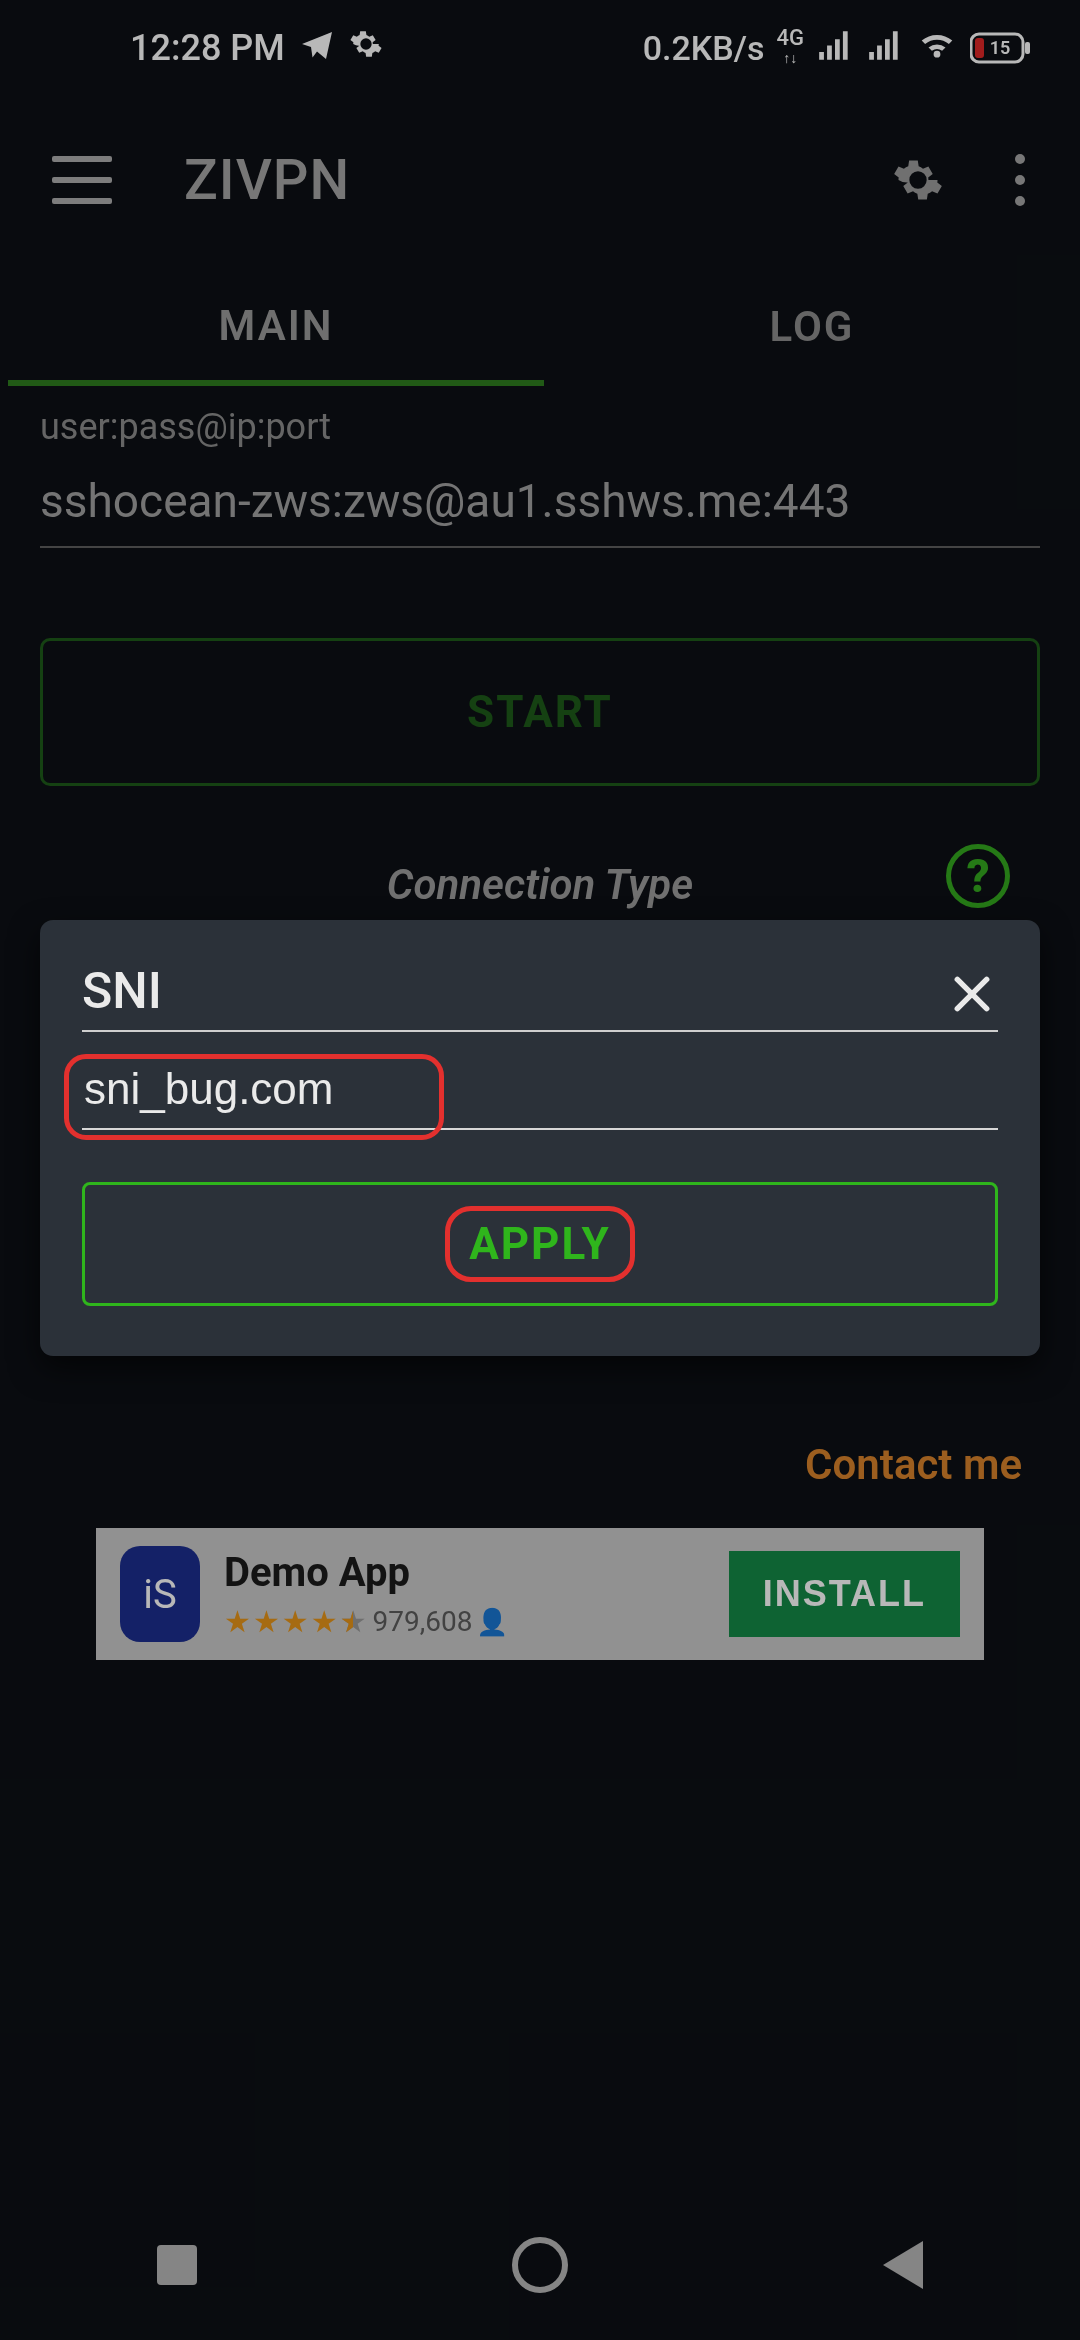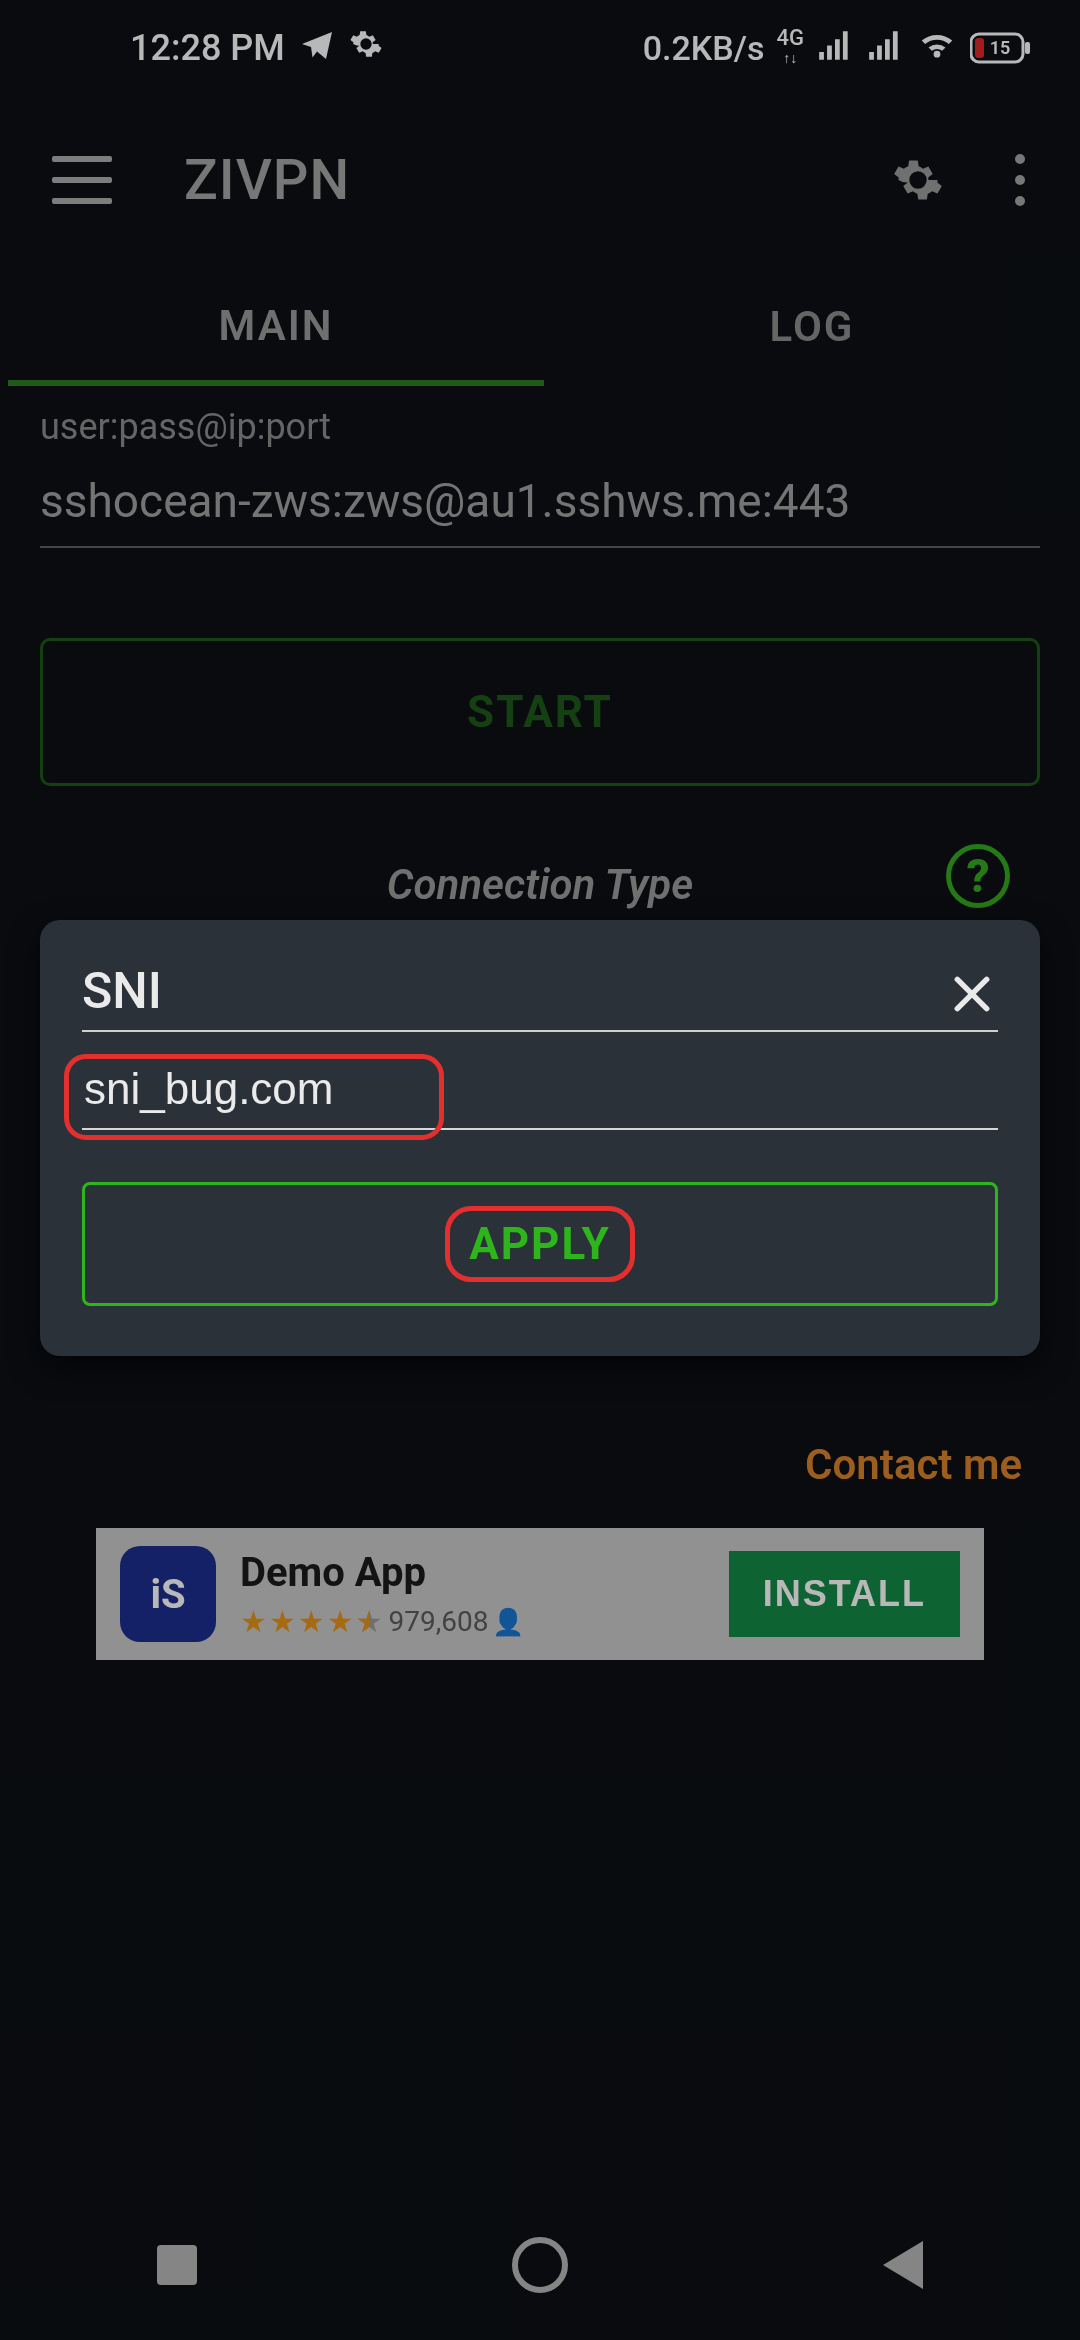--- a/index.html
+++ b/index.html
@@ -37,37 +37,37 @@
 
   
   .start-btn { position:absolute; top:638px; left:40px; right:40px; height:148px; border:3px solid #1e5a1a; border-radius:10px; display:flex; align-items:center; justify-content:center; color:#1e5a1a; font-size:44px; font-weight:700; letter-spacing:2px; z-index:1; }
 
   
   .conn-row { position:absolute; top:838px; left:0; right:0; height:90px; z-index:1; }
   .conn-title { position:absolute; left:50%; transform:translateX(-50%); top:22px; color:#9b9b9b; font-size:42px; font-weight:600;font-style:italic; }
   .help { position:absolute; right:70px; top:6px; width:64px; height:64px; border:5px solid #34a81f; border-radius:50%; display:flex; align-items:center; justify-content:center; color:#34a81f; font-size:46px; font-weight:800; }
 
   
-  .modal { position:absolute; top:920px; left:40px; right:40px; background:#2b3139; border-radius:20px; padding:42px 42px 50px 42px; z-index:10; box-shadow:0 12px 30px rgba(0,0,0,0.6); }
+  .modal { position:absolute; top:920px; left:40px; right:40px; background:#2b3139; border-radius:13px; padding:42px 42px 50px 42px; z-index:10; box-shadow:0 12px 30px rgba(0,0,0,0.6); }
   .modal-head { display:flex; align-items:flex-end; justify-content:space-between; border-bottom:2px solid #cfcfcf; padding-bottom:10px; }
   .modal-title { color:#eaeaea; font-size:50px; font-weight:500; }
   .close-x { width:52px; height:52px; display:flex; align-items:center; justify-content:center; }
   .sni-label { color:#e3e3e3; font-size:34px; margin-top:14px; }
   .sni-field-wrap { margin-top:32px; position:relative; }
   .red-box1 { position:absolute; top:-10px; left:-18px; width:380px; height:86px; border:5px solid #e3302e; border-radius:22px; pointer-events:none; }
   .sni-input { width:100%; background:transparent; border:none; outline:none; color:#eaeaea; font-size:44px; padding:0 2px 14px 2px; border-bottom:2px solid #d7d7d7; }
   .apply-btn { margin-top:52px; height:124px; border:3px solid #2fb51c; border-radius:8px; display:flex; align-items:center; justify-content:center; color:#2fb51c; font-size:44px; font-weight:700; letter-spacing:2px; position:relative; }
   .red-box2 { position:absolute; width:190px; height:76px; border:5px solid #e3302e; border-radius:26px; pointer-events:none; }
 
   
   .contact { position:absolute; top:1440px; right:58px; color:#d9832b; font-size:42px; font-weight:600; z-index:1; }
 
   
   .ad { position:absolute; top:1528px; left:96px; right:96px; height:132px; background:#c9c9c9; display:flex; align-items:center; padding:0 24px; gap:24px; z-index:1; }
-  .ad-ico { width:96px; height:96px; background:#1d2f8f; border-radius:20px; display:flex; align-items:center; justify-content:center; color:#fff; font-size:40px; font-weight:700; }
+  .ad-ico { width:80px; height:96px; background:#1d2f8f; border-radius:20px; display:flex; align-items:center; justify-content:center; color:#fff; font-size:40px; font-weight:400; }
   .ad-mid { flex:1; display:flex; flex-direction:column; gap:8px; }
   .ad-title { color:#1b1b1b; font-size:40px; font-weight:700; }
   .ad-rating { display:flex; align-items:center; gap:2px; }
   .star { color:#e6951a; font-size:30px; }
   .star.half { position:relative; color:#9a9a9a; }
   .star.half::before { content:"★"; position:absolute; left:0; width:50%; overflow:hidden; color:#e6951a; }
   .ad-count { color:#5c5c5c; font-size:28px; margin-left:4px; }
   .install { background:#148a47; color:#fff; font-size:36px; font-weight:600; letter-spacing:2px; padding:22px 34px; border:none; }
 
   

